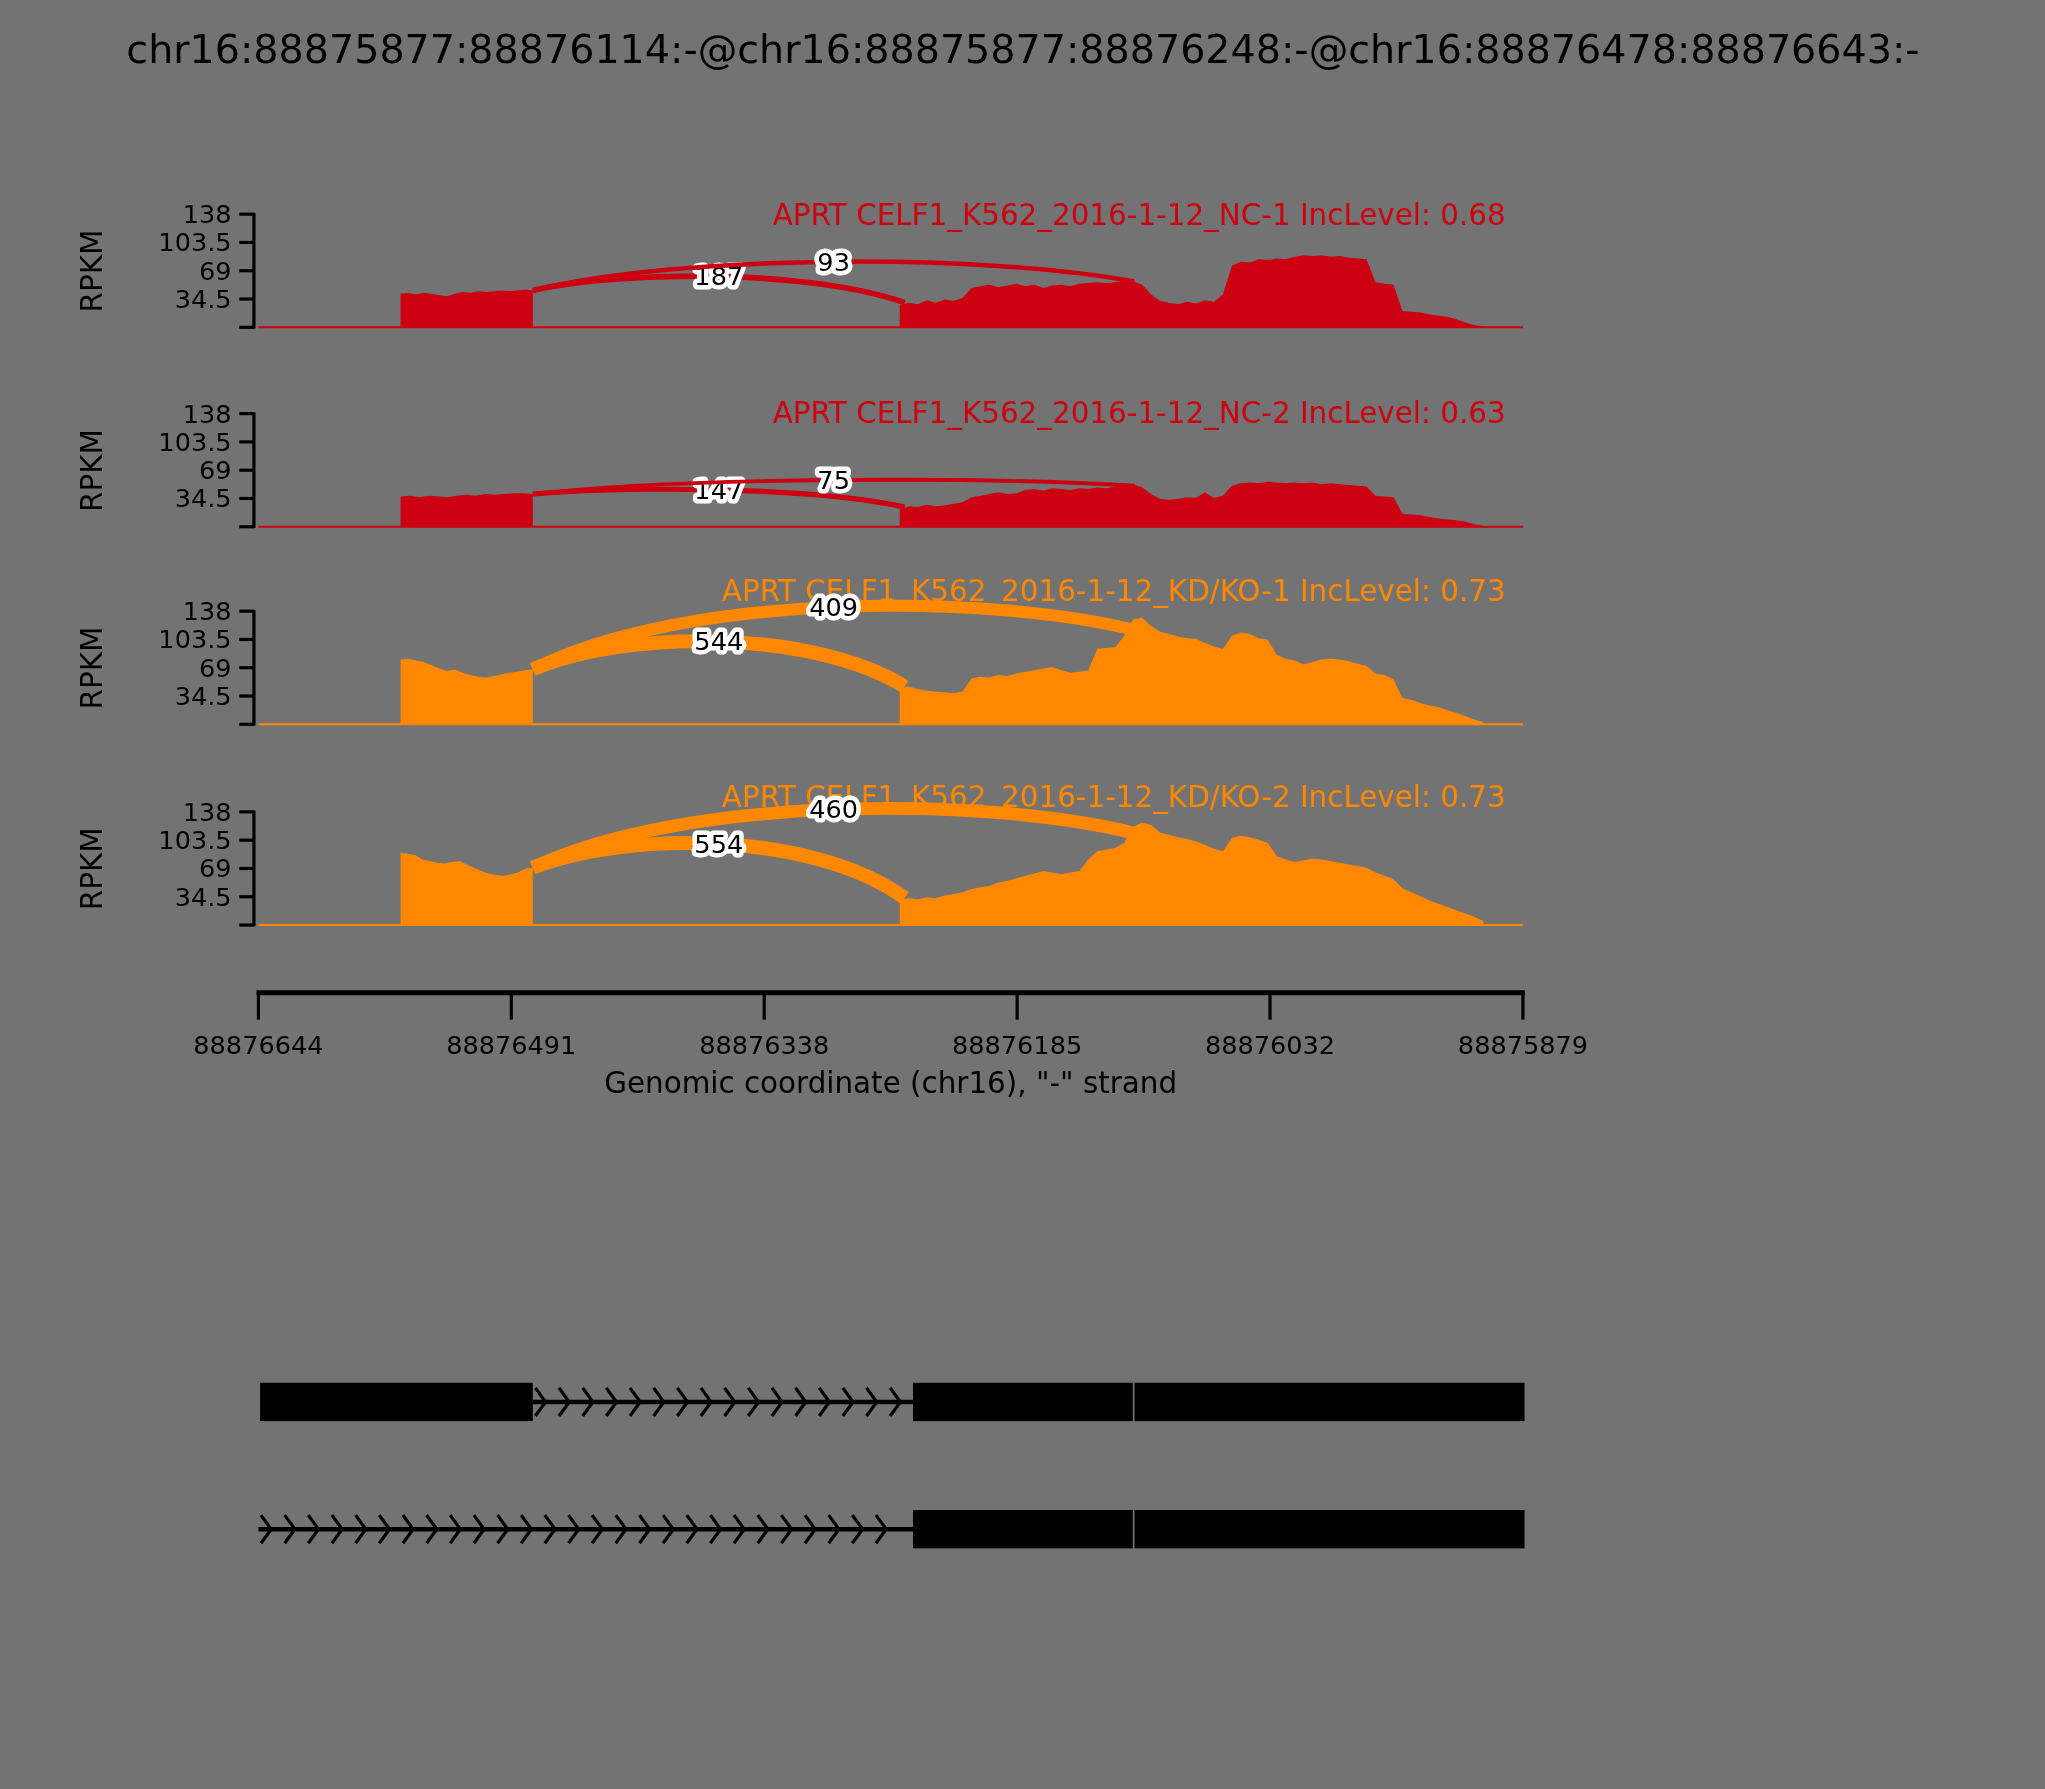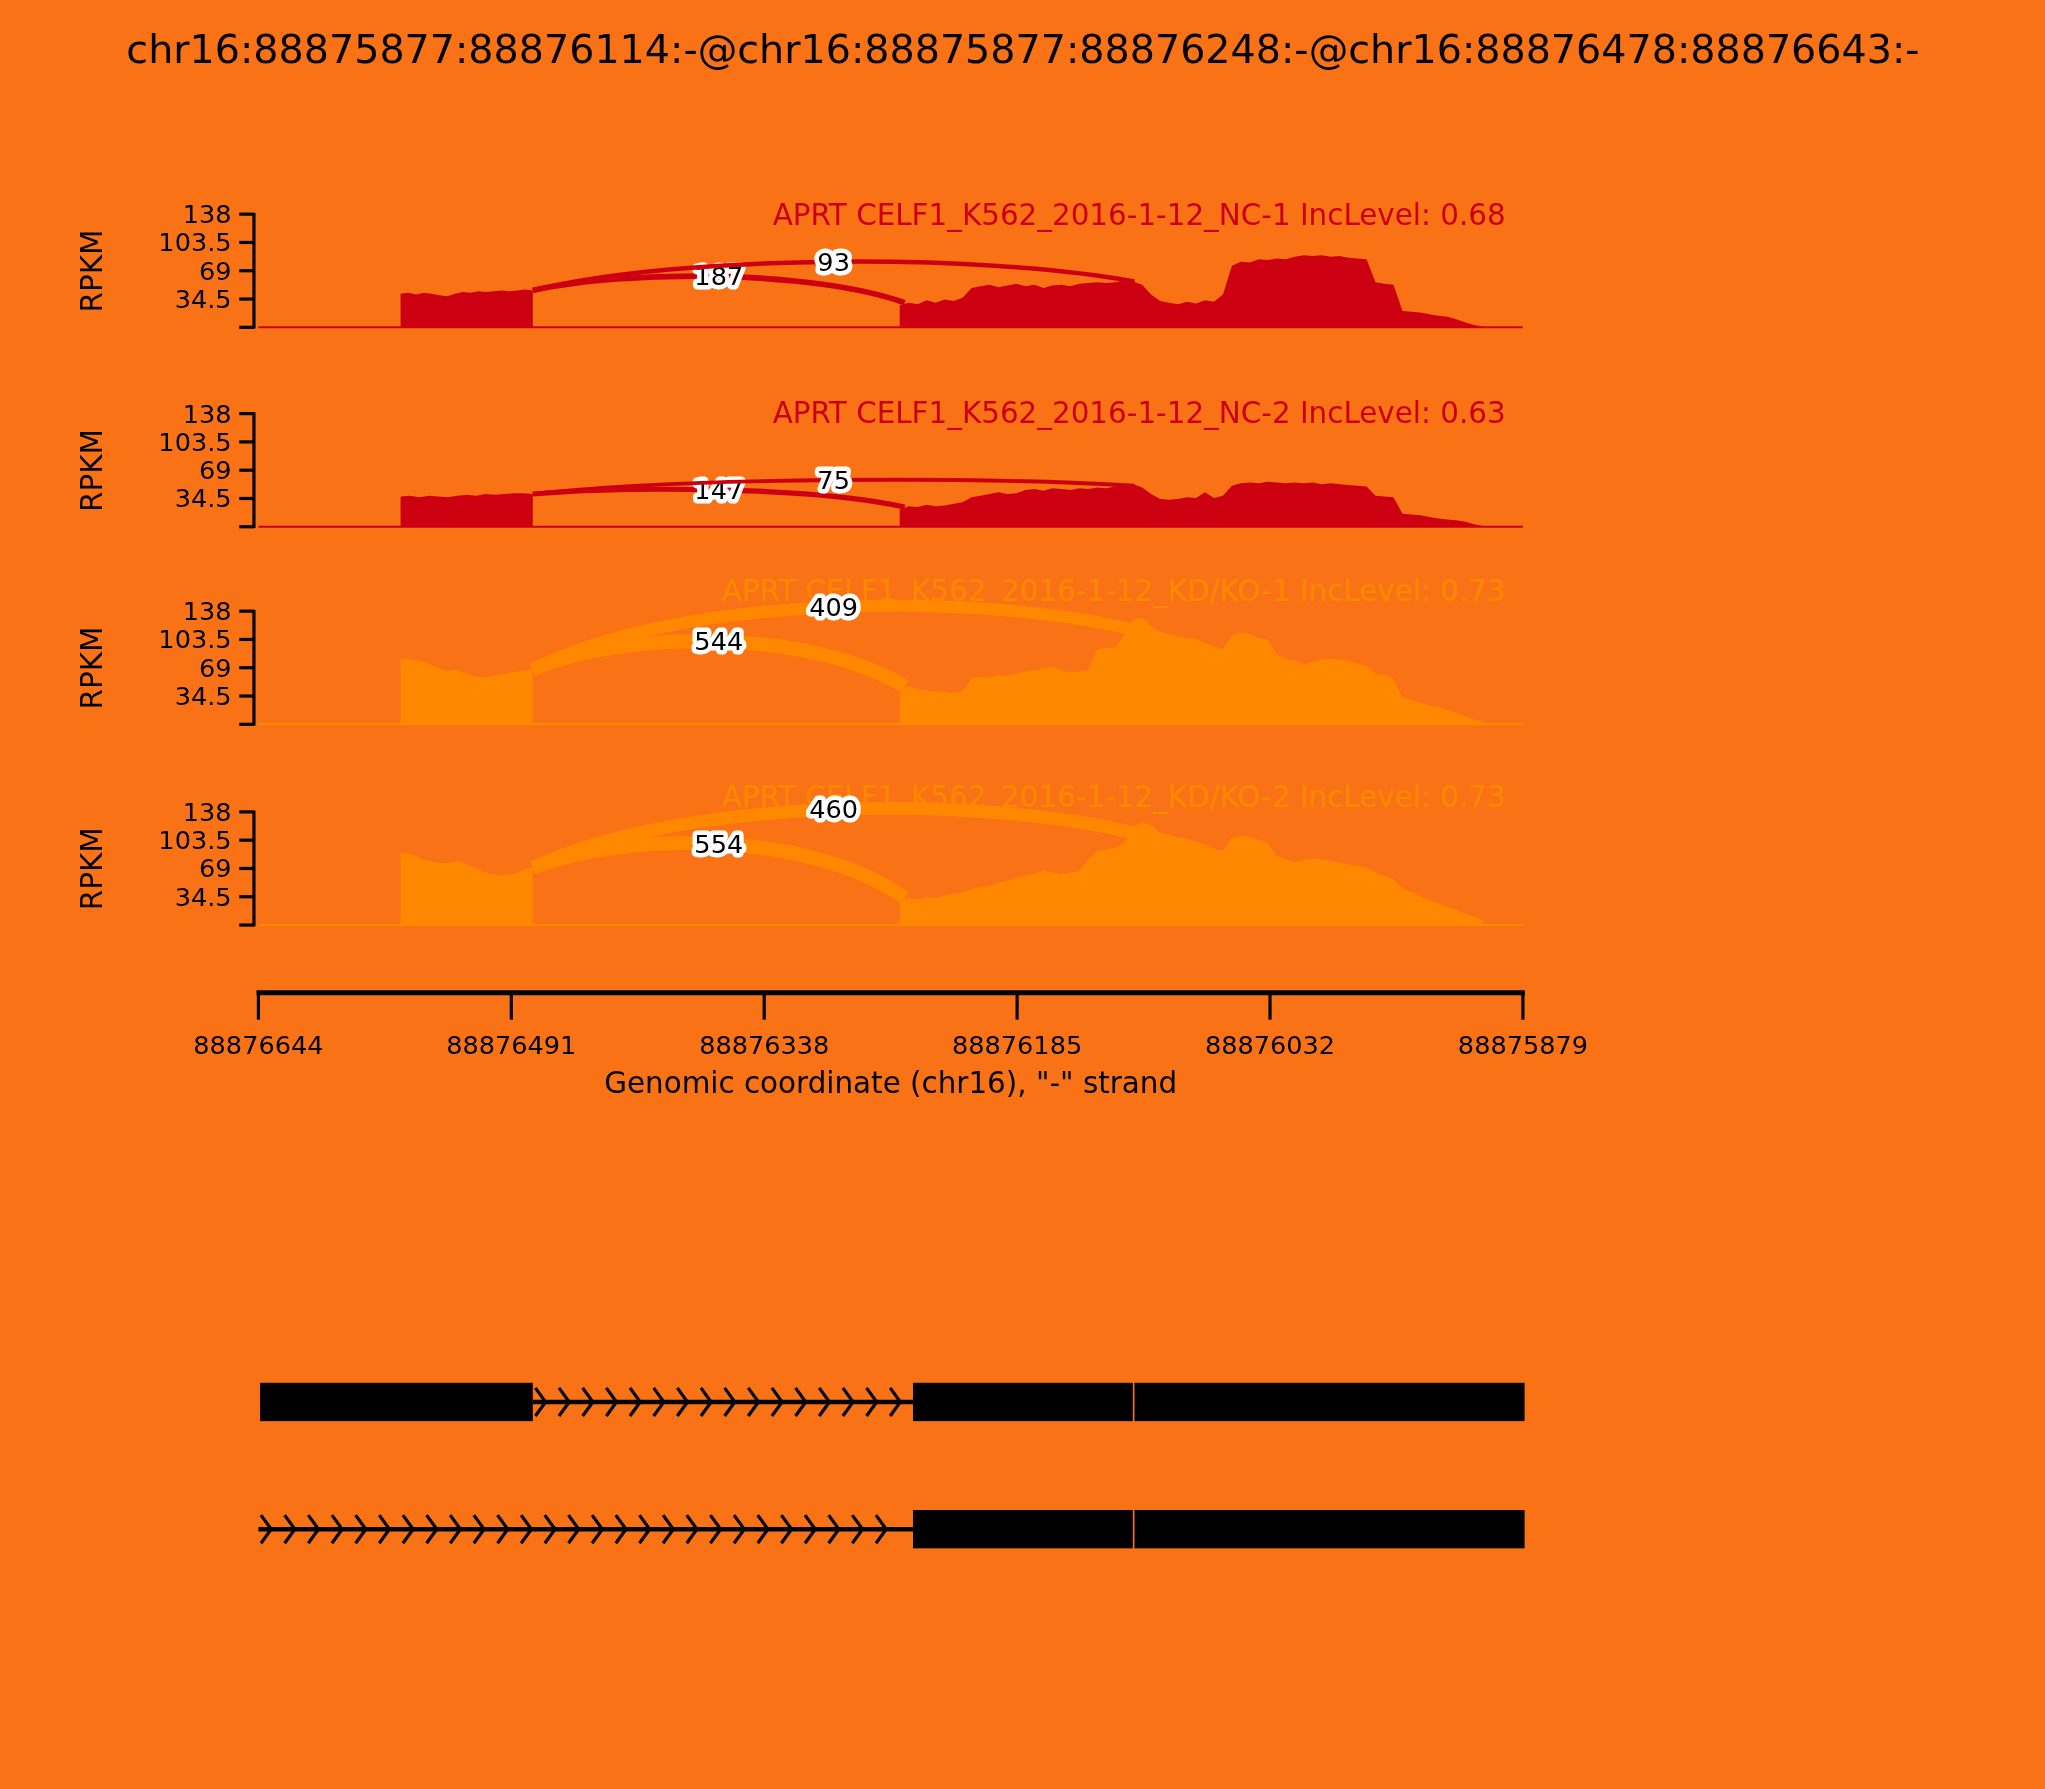--- a/index.html
+++ b/index.html
@@ -1,16 +1,16 @@
 <!DOCTYPE html>
 <html style="font-size:10.2px"><head>
 <meta charset="utf-8">
 <style>
   html,body{margin:0;padding:0;background:#ffffff;}
-  .page{position:relative;width:2046px;height:1790px;background:#f97316;
+  .page{position:relative;width:2046px;height:1790px;background:#737373;
         font-family:"DejaVu Sans", sans-serif;}
   svg text{font-family:"DejaVu Sans", sans-serif;}
   .halo{paint-order:stroke;stroke:#ffffff;stroke-width:14px;stroke-linejoin:round;}
 </style>
 </head>
 <body>
 
 <div class="page">
   <svg id="fig" width="2046" height="1790" viewBox="0 0 3200 2800" xmlns="http://www.w3.org/2000/svg">
     <text id="fig-title" x="1600" y="98" font-size="62" fill="#000000" text-anchor="middle">chr16:88875877:88876114:-@chr16:88875877:88876248:-@chr16:88876478:88876643:-</text>

